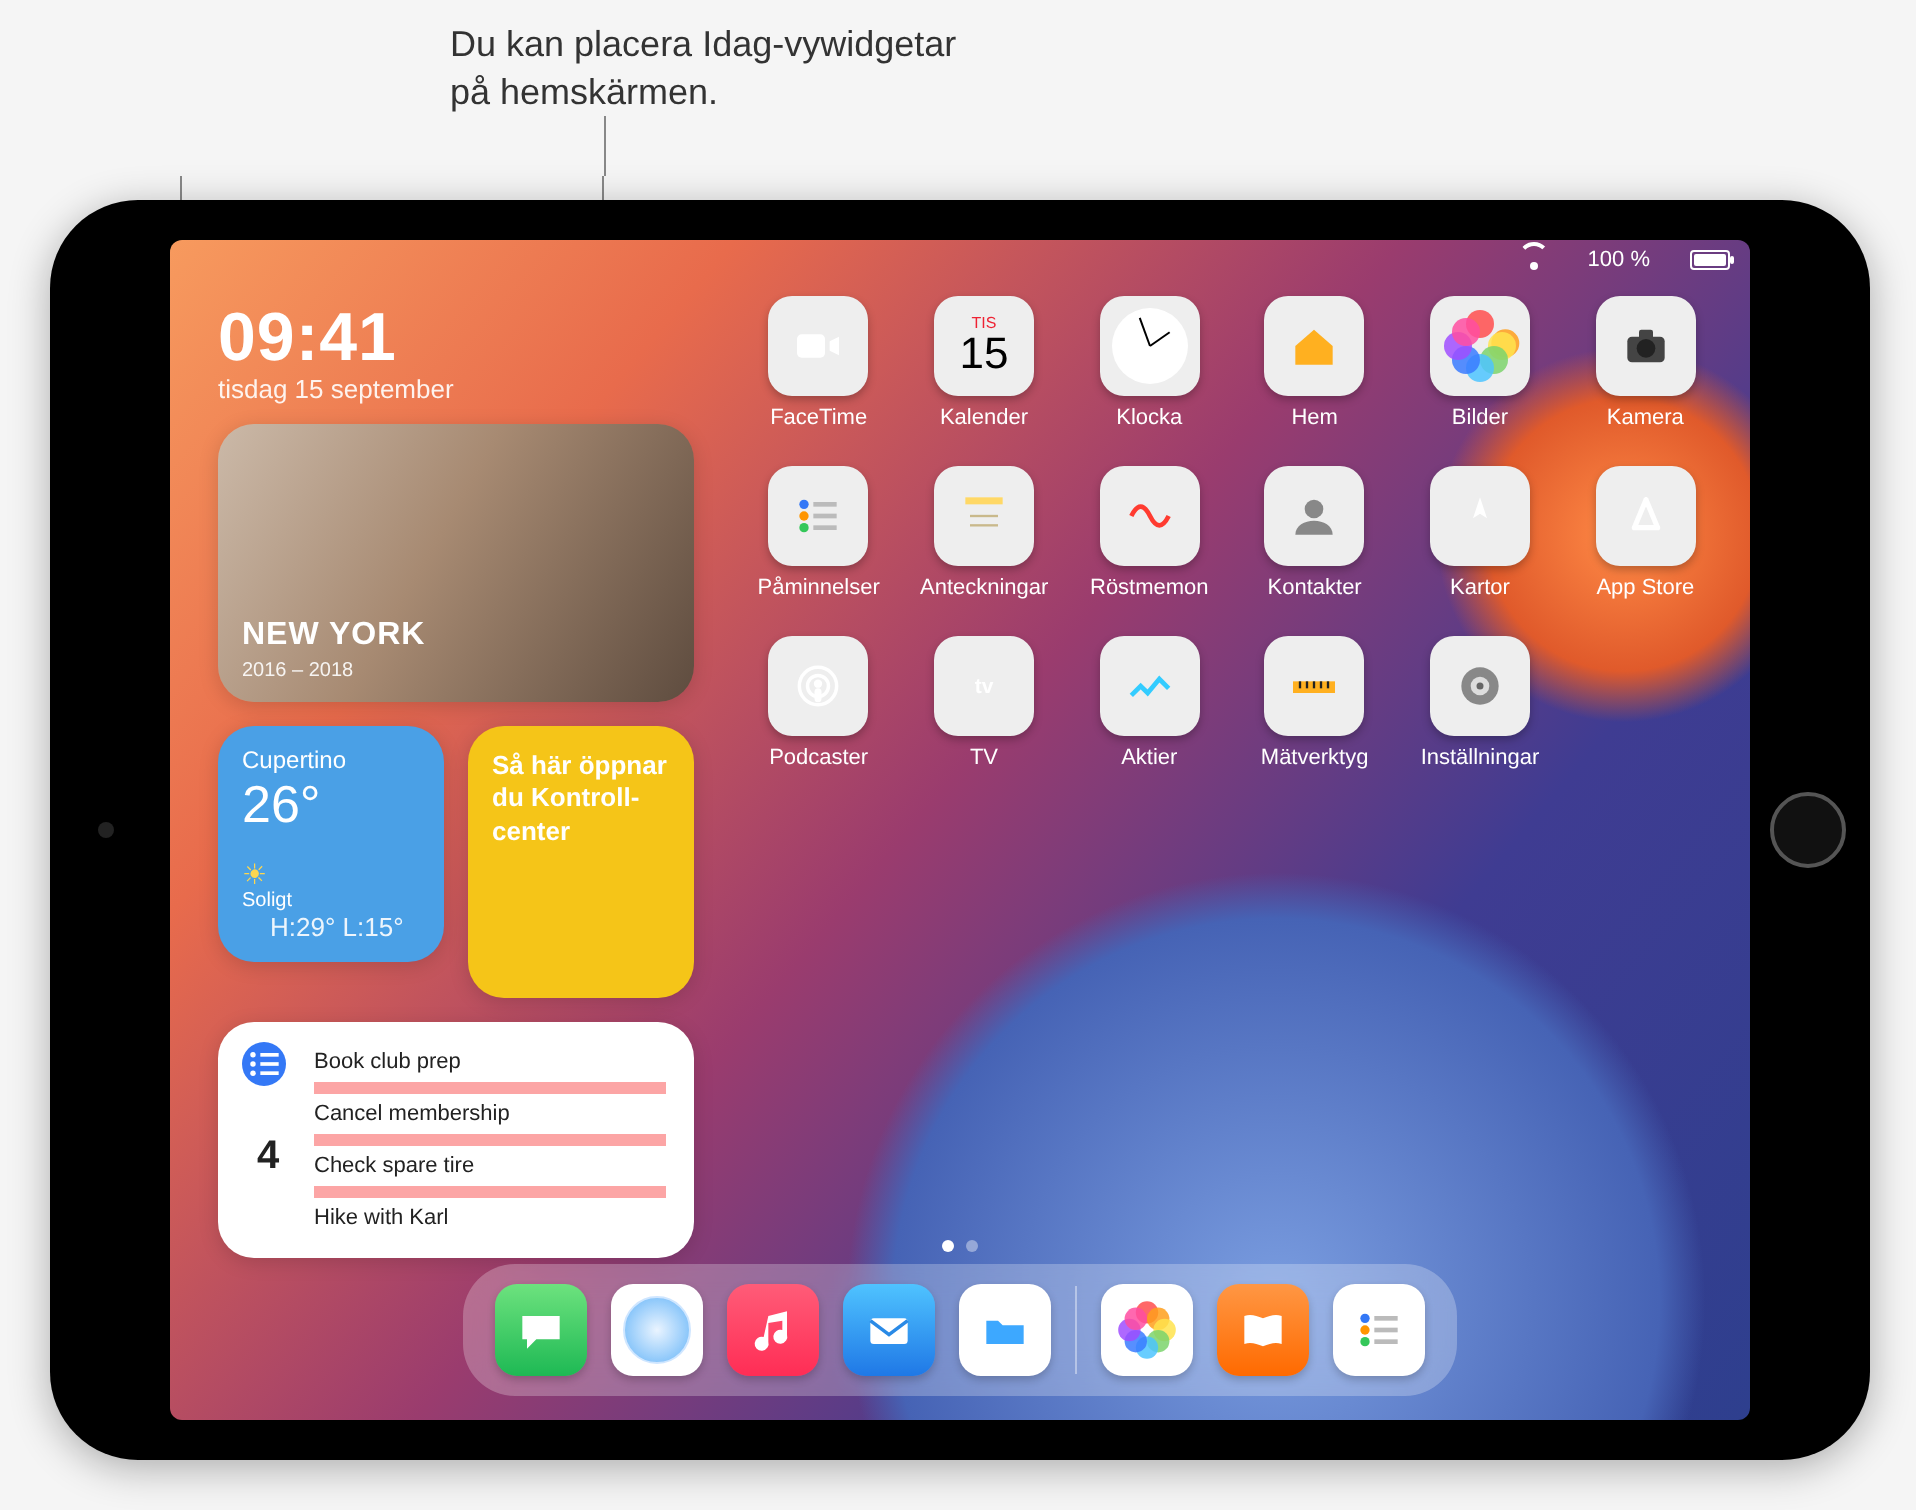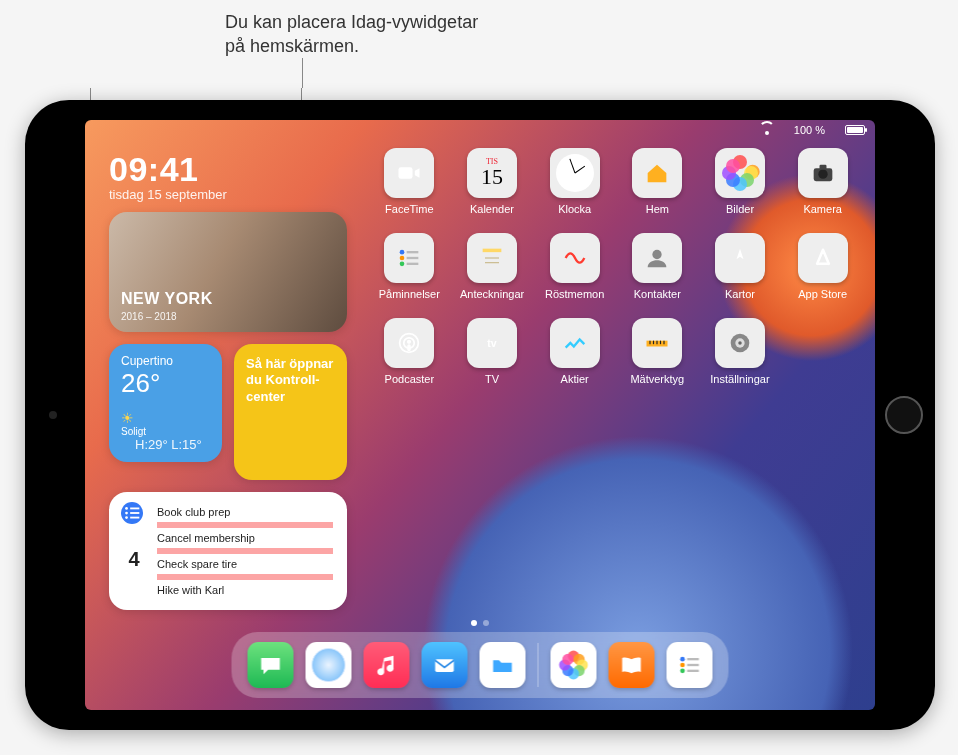--- a/index.html
+++ b/index.html
@@ -87,21 +87,21 @@
     
     .widgets { position:absolute; top:92px; left:24px; width:238px; }
     .widget {
       background:rgba(255,255,255,0.92);
       border-radius:18px;
       margin-bottom:12px;
       overflow:hidden;
       box-shadow:0 2px 10px rgba(0,0,0,0.15);
     }
     .w-photo {
-      height:120px;
+      height:139px;
       background: linear-gradient(120deg, #cbb9a8 0%, #a78a72 45%, #5e4c3f 100%);
       position:relative; color:#fff;
     }
     .w-photo .loc {
       position:absolute; bottom:24px; left:12px;
       font-size:16px; font-weight:700; letter-spacing:0.5px;
     }
     .w-photo .range {
       position:absolute; bottom:10px; left:12px;
       font-size:10px; opacity:0.9;
@@ -162,21 +162,21 @@
       width:50px; height:50px; border-radius:12px;
       background:#eee; margin:0 auto 5px;
       display:flex; align-items:center; justify-content:center;
       font-size:22px; color:#fff;
       box-shadow:0 2px 4px rgba(0,0,0,0.25);
     }
     .app .label { font-size:11px; color:#fff; white-space:nowrap; }
 
     
     .i-facetime{background:linear-gradient(#6de27e,#1db954);}
-    .i-cal{background:#fff;font-family:Liberation Serif, serif;}
+    .i-cal{background:#fff;}
     .i-clock{background:#111;}
     .i-home{background:#fff;}
     .i-photos{background:#fff;}
     .i-camera{background:#e5e5e5;}
     .i-rem{background:#fff;}
     .i-notes{background:#fff4d1;}
     .i-voice{background:#111;}
     .i-contacts{background:#ccc;}
     .i-maps{background:linear-gradient(#7fd87f,#3bb273 50%,#3d8af7 50%);}
     .i-find{background:linear-gradient(#7fe07f,#2fb95f);}

